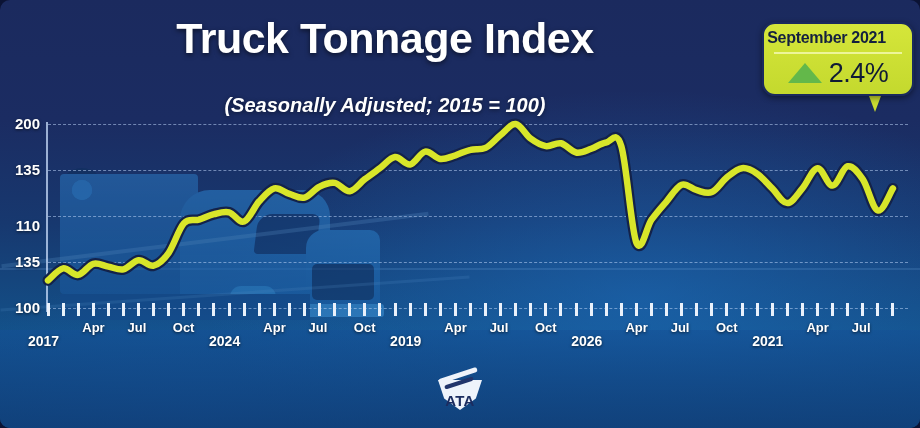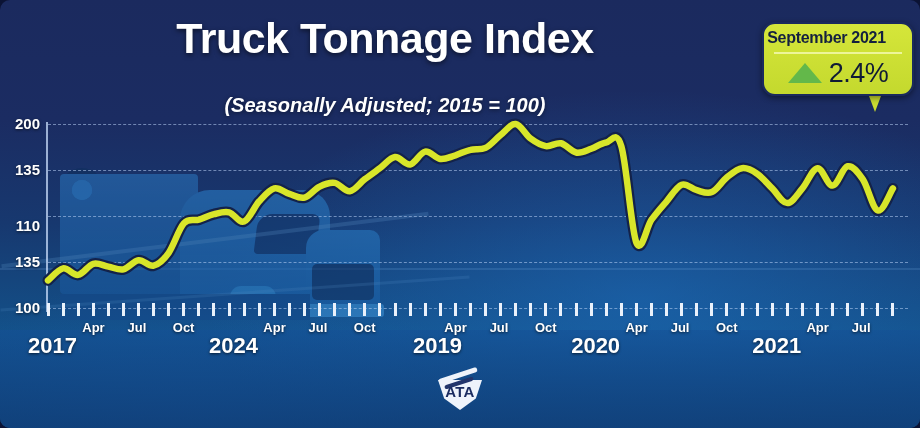--- a/index.html
+++ b/index.html
@@ -66,34 +66,34 @@
     border-top:24px solid #c9dc31;filter:drop-shadow(1px 2px 0 #1a2a5c);
   }
   .axisY{position:absolute;left:46px;top:122px;width:2px;height:190px;background:rgba(200,220,250,.75);}
   .gl{position:absolute;left:0;height:0;border-top:1px dashed rgba(185,210,245,.55);width:860px;}
   .ylab{
     position:absolute;width:38px;text-align:right;left:2px;
     font-size:15px;font-weight:bold;color:#ffffff;text-shadow:0 1px 3px rgba(0,0,0,.6);
   }
   .tick{position:absolute;width:3px;height:13px;background:#eaf1fb;top:303px;}
   .xlab{position:absolute;font-size:13px;font-weight:bold;color:#ffffff;text-shadow:0 1px 3px rgba(0,0,0,.65);white-space:nowrap;}
-  .xlab.year{font-size:22px;text-align:right;}
+  .xlab.year{font-size:14px;text-align:right;}
   .series{position:absolute;left:0;top:0;width:920px;height:428px;pointer-events:none;}
 
   
   .logo{position:absolute;left:432px;top:370px;width:56px;height:44px;}
   .logo .shield{
     position:absolute;left:6px;top:10px;width:44px;height:30px;background:#eef3fb;
     clip-path:polygon(0% 0%,100% 0%,86% 62%,50% 100%,14% 62%);
   }
   .logo .swoosh{position:absolute;background:#eef3fb;border-radius:2px;transform:rotate(-18deg);}
   .logo .s1{left:6px;top:3px;width:40px;height:5px;}
   .logo .s2{left:12px;top:11px;width:30px;height:4px;background:#22356b;}
   .logo .ata{
-    position:absolute;left:6px;top:13px;width:44px;text-align:center;
+    position:absolute;left:6px;top:22px;width:44px;text-align:center;
     font-size:15px;font-weight:bold;color:#1b2c60;letter-spacing:.3px;
   }
 </style>
 </head>
 <body>
 
 <div id="stage">
 
   <div class="horizon"></div>
   <div class="road"></div>
@@ -202,25 +202,25 @@
     </div>
   <div id="xlabels">
       <div class="xlab year" style="left: 28px; top: 333px;">2017</div>
       <div class="xlab" style="left: 82.2632px; top: 320px;">Apr</div>
       <div class="xlab" style="left: 127.526px; top: 320px;">Jul</div>
       <div class="xlab" style="left: 172.789px; top: 320px;">Oct</div>
       <div class="xlab year" style="left: 209.053px; top: 333px;">2024</div>
       <div class="xlab" style="left: 263.316px; top: 320px;">Apr</div>
       <div class="xlab" style="left: 308.579px; top: 320px;">Jul</div>
       <div class="xlab" style="left: 353.842px; top: 320px;">Oct</div>
-      <div class="xlab year" style="left: 390.105px; top: 333px; margin-left: 23px;">2019</div>
+      <div class="xlab year" style="left: 390.105px; top: 333px;">2019</div>
       <div class="xlab" style="left: 444.368px; top: 320px;">Apr</div>
       <div class="xlab" style="left: 489.632px; top: 320px;">Jul</div>
       <div class="xlab" style="left: 534.895px; top: 320px;">Oct</div>
-      <div class="xlab year" style="left: 571.158px; top: 333px;">2020</div>
+      <div class="xlab year" style="left: 571.158px; top: 333px;">2026</div>
       <div class="xlab" style="left: 625.421px; top: 320px;">Apr</div>
       <div class="xlab" style="left: 670.684px; top: 320px;">Jul</div>
       <div class="xlab" style="left: 715.947px; top: 320px;">Oct</div>
       <div class="xlab year" style="left: 752.211px; top: 333px;">2021</div>
       <div class="xlab" style="left: 806.474px; top: 320px;">Apr</div>
       <div class="xlab" style="left: 851.737px; top: 320px;">Jul</div>
     </div>
   <svg class="series" viewBox="0 0 920 428">
     <path id="line-outline" fill="none" stroke="#13224a" stroke-width="11" stroke-linejoin="round" stroke-linecap="round" d="M 48.0 280.4 C 50.6 278.4, 58.0 269.4, 63.1 268.4 C 68.2 267.5, 73.0 275.7, 78.2 274.9 C 83.3 274.1, 88.1 265.2, 93.3 263.8 C 98.4 262.4, 103.2 265.7, 108.4 266.6 C 113.5 267.5, 118.3 270.5, 123.4 269.4 C 128.6 268.3, 133.4 260.8, 138.5 260.2 C 143.7 259.5, 148.5 266.9, 153.6 265.7 C 158.7 264.4, 163.6 260.0, 168.7 252.8 C 173.8 245.6, 178.7 229.0, 183.8 223.4 C 188.9 217.7, 193.7 221.2, 198.9 219.7 C 204.0 218.1, 208.8 215.4, 214.0 214.2 C 219.1 212.9, 223.9 211.1, 229.1 212.3 C 234.2 213.6, 239.0 223.4, 244.1 221.5 C 249.3 219.6, 254.1 206.9, 259.2 201.3 C 264.4 195.6, 269.2 189.7, 274.3 188.4 C 279.4 187.1, 284.3 192.4, 289.4 193.9 C 294.5 195.5, 299.4 198.9, 304.5 197.6 C 309.6 196.3, 314.4 189.1, 319.6 186.6 C 324.7 184.1, 329.5 182.1, 334.7 182.9 C 339.8 183.7, 344.6 191.8, 349.8 191.2 C 354.9 190.5, 359.7 183.1, 364.8 179.2 C 370.0 175.3, 374.8 171.9, 379.9 168.2 C 385.1 164.4, 389.9 157.7, 395.0 157.1 C 400.1 156.5, 405.0 165.4, 410.1 164.5 C 415.2 163.5, 420.1 152.5, 425.2 151.6 C 430.3 150.7, 435.2 158.3, 440.3 159.0 C 445.4 159.6, 450.2 156.8, 455.4 155.3 C 460.5 153.7, 465.3 151.0, 470.5 149.8 C 475.6 148.5, 480.4 150.4, 485.5 147.9 C 490.7 145.4, 495.5 139.1, 500.6 135.0 C 505.8 131.0, 510.6 123.4, 515.7 124.0 C 520.8 124.6, 525.7 135.0, 530.8 138.7 C 535.9 142.5, 540.8 145.3, 545.9 146.1 C 551.0 146.9, 555.9 142.2, 561.0 143.3 C 566.1 144.4, 570.9 151.6, 576.1 152.5 C 581.2 153.5, 586.0 150.6, 591.2 148.8 C 596.3 147.1, 601.1 142.9, 606.2 142.4 C 611.4 141.9, 616.2 129.0, 621.3 146.1 C 626.5 163.1, 631.3 230.2, 636.4 242.7 C 641.6 255.2, 646.4 226.7, 651.5 219.7 C 656.6 212.6, 661.5 207.2, 666.6 201.3 C 671.7 195.3, 676.6 186.6, 681.7 184.7 C 686.8 182.8, 691.6 189.0, 696.8 190.2 C 701.9 191.5, 706.7 194.3, 711.9 192.1 C 717.0 189.9, 721.8 181.4, 726.9 177.4 C 732.1 173.3, 736.9 168.8, 742.0 168.2 C 747.2 167.5, 752.0 170.2, 757.1 173.7 C 762.3 177.1, 767.1 183.4, 772.2 188.4 C 777.3 193.4, 782.2 203.1, 787.3 203.1 C 792.4 203.1, 797.3 194.3, 802.4 188.4 C 807.5 182.5, 812.3 168.6, 817.5 168.2 C 822.6 167.7, 827.4 186.0, 832.6 185.6 C 837.7 185.3, 842.5 167.4, 847.6 166.3 C 852.8 165.2, 857.6 171.7, 862.7 179.2 C 867.9 186.7, 872.7 208.9, 877.8 210.5 C 883.0 212.0, 890.3 192.2, 892.9 188.4"></path>
     <path id="line-main" fill="none" stroke="#d8e62a" stroke-width="6.5" stroke-linejoin="round" stroke-linecap="round" d="M 48.0 280.4 C 50.6 278.4, 58.0 269.4, 63.1 268.4 C 68.2 267.5, 73.0 275.7, 78.2 274.9 C 83.3 274.1, 88.1 265.2, 93.3 263.8 C 98.4 262.4, 103.2 265.7, 108.4 266.6 C 113.5 267.5, 118.3 270.5, 123.4 269.4 C 128.6 268.3, 133.4 260.8, 138.5 260.2 C 143.7 259.5, 148.5 266.9, 153.6 265.7 C 158.7 264.4, 163.6 260.0, 168.7 252.8 C 173.8 245.6, 178.7 229.0, 183.8 223.4 C 188.9 217.7, 193.7 221.2, 198.9 219.7 C 204.0 218.1, 208.8 215.4, 214.0 214.2 C 219.1 212.9, 223.9 211.1, 229.1 212.3 C 234.2 213.6, 239.0 223.4, 244.1 221.5 C 249.3 219.6, 254.1 206.9, 259.2 201.3 C 264.4 195.6, 269.2 189.7, 274.3 188.4 C 279.4 187.1, 284.3 192.4, 289.4 193.9 C 294.5 195.5, 299.4 198.9, 304.5 197.6 C 309.6 196.3, 314.4 189.1, 319.6 186.6 C 324.7 184.1, 329.5 182.1, 334.7 182.9 C 339.8 183.7, 344.6 191.8, 349.8 191.2 C 354.9 190.5, 359.7 183.1, 364.8 179.2 C 370.0 175.3, 374.8 171.9, 379.9 168.2 C 385.1 164.4, 389.9 157.7, 395.0 157.1 C 400.1 156.5, 405.0 165.4, 410.1 164.5 C 415.2 163.5, 420.1 152.5, 425.2 151.6 C 430.3 150.7, 435.2 158.3, 440.3 159.0 C 445.4 159.6, 450.2 156.8, 455.4 155.3 C 460.5 153.7, 465.3 151.0, 470.5 149.8 C 475.6 148.5, 480.4 150.4, 485.5 147.9 C 490.7 145.4, 495.5 139.1, 500.6 135.0 C 505.8 131.0, 510.6 123.4, 515.7 124.0 C 520.8 124.6, 525.7 135.0, 530.8 138.7 C 535.9 142.5, 540.8 145.3, 545.9 146.1 C 551.0 146.9, 555.9 142.2, 561.0 143.3 C 566.1 144.4, 570.9 151.6, 576.1 152.5 C 581.2 153.5, 586.0 150.6, 591.2 148.8 C 596.3 147.1, 601.1 142.9, 606.2 142.4 C 611.4 141.9, 616.2 129.0, 621.3 146.1 C 626.5 163.1, 631.3 230.2, 636.4 242.7 C 641.6 255.2, 646.4 226.7, 651.5 219.7 C 656.6 212.6, 661.5 207.2, 666.6 201.3 C 671.7 195.3, 676.6 186.6, 681.7 184.7 C 686.8 182.8, 691.6 189.0, 696.8 190.2 C 701.9 191.5, 706.7 194.3, 711.9 192.1 C 717.0 189.9, 721.8 181.4, 726.9 177.4 C 732.1 173.3, 736.9 168.8, 742.0 168.2 C 747.2 167.5, 752.0 170.2, 757.1 173.7 C 762.3 177.1, 767.1 183.4, 772.2 188.4 C 777.3 193.4, 782.2 203.1, 787.3 203.1 C 792.4 203.1, 797.3 194.3, 802.4 188.4 C 807.5 182.5, 812.3 168.6, 817.5 168.2 C 822.6 167.7, 827.4 186.0, 832.6 185.6 C 837.7 185.3, 842.5 167.4, 847.6 166.3 C 852.8 165.2, 857.6 171.7, 862.7 179.2 C 867.9 186.7, 872.7 208.9, 877.8 210.5 C 883.0 212.0, 890.3 192.2, 892.9 188.4"></path>

